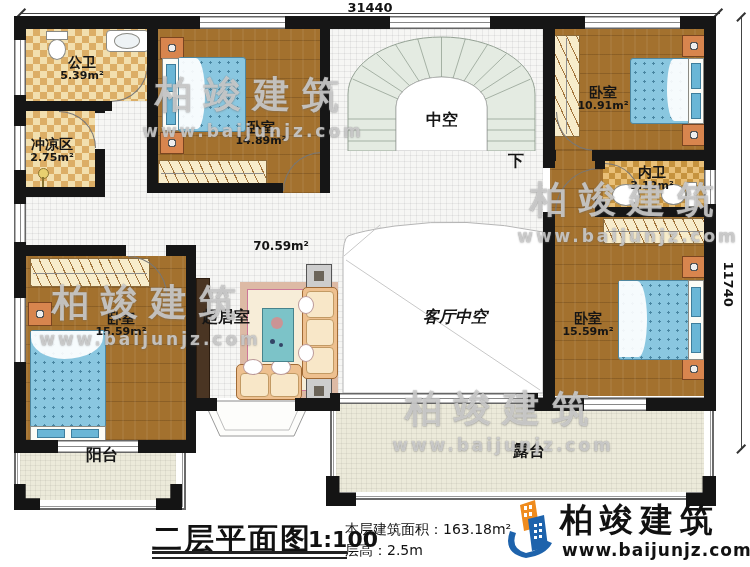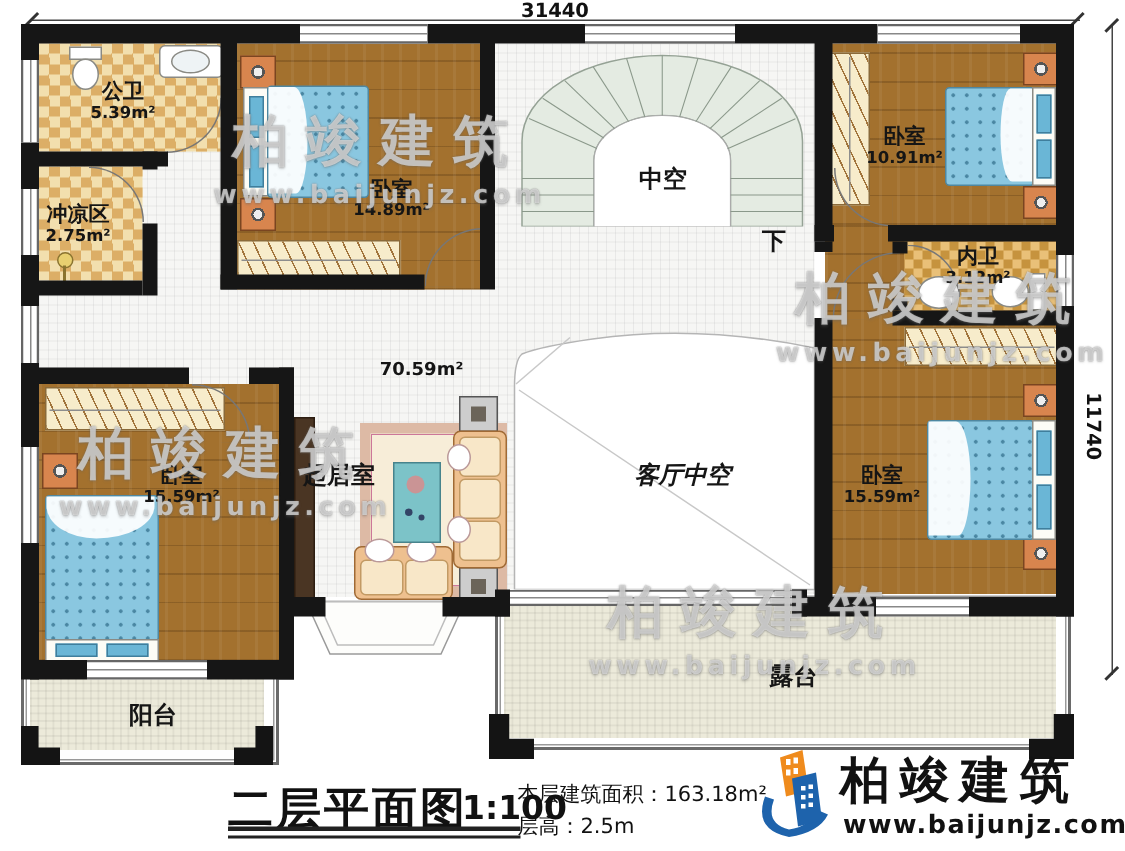--- a/index.html
+++ b/index.html
@@ -309,21 +309,21 @@
   </div>
   <div class="rlabel" style="left:226px;top:317px;">
     <div class="rname big">起居室</div>
   </div>
   <div class="rlabel" style="left:281px;top:247px;">
     <div class="rarea" style="font-size:12px;">70.59m²</div>
   </div>
   <div class="rlabel" style="left:455px;top:317px;font-style:italic;">
     <div class="rname big">客厅中空</div>
   </div>
-  <div class="rlabel" style="left:102px;top:477px;">
+  <div class="rlabel" style="left:102px;top:455px;">
     <div class="rname big">阳台</div>
   </div>
   <div class="rlabel" style="left:529px;top:451px;">
     <div class="rname big">露台</div>
   </div>
 
   <div class="wm" style="left:253px;top:105px;">
     <div class="wm-name">柏竣建筑</div>
     <div class="wm-site">www.baijunjz.com</div>
   </div>

